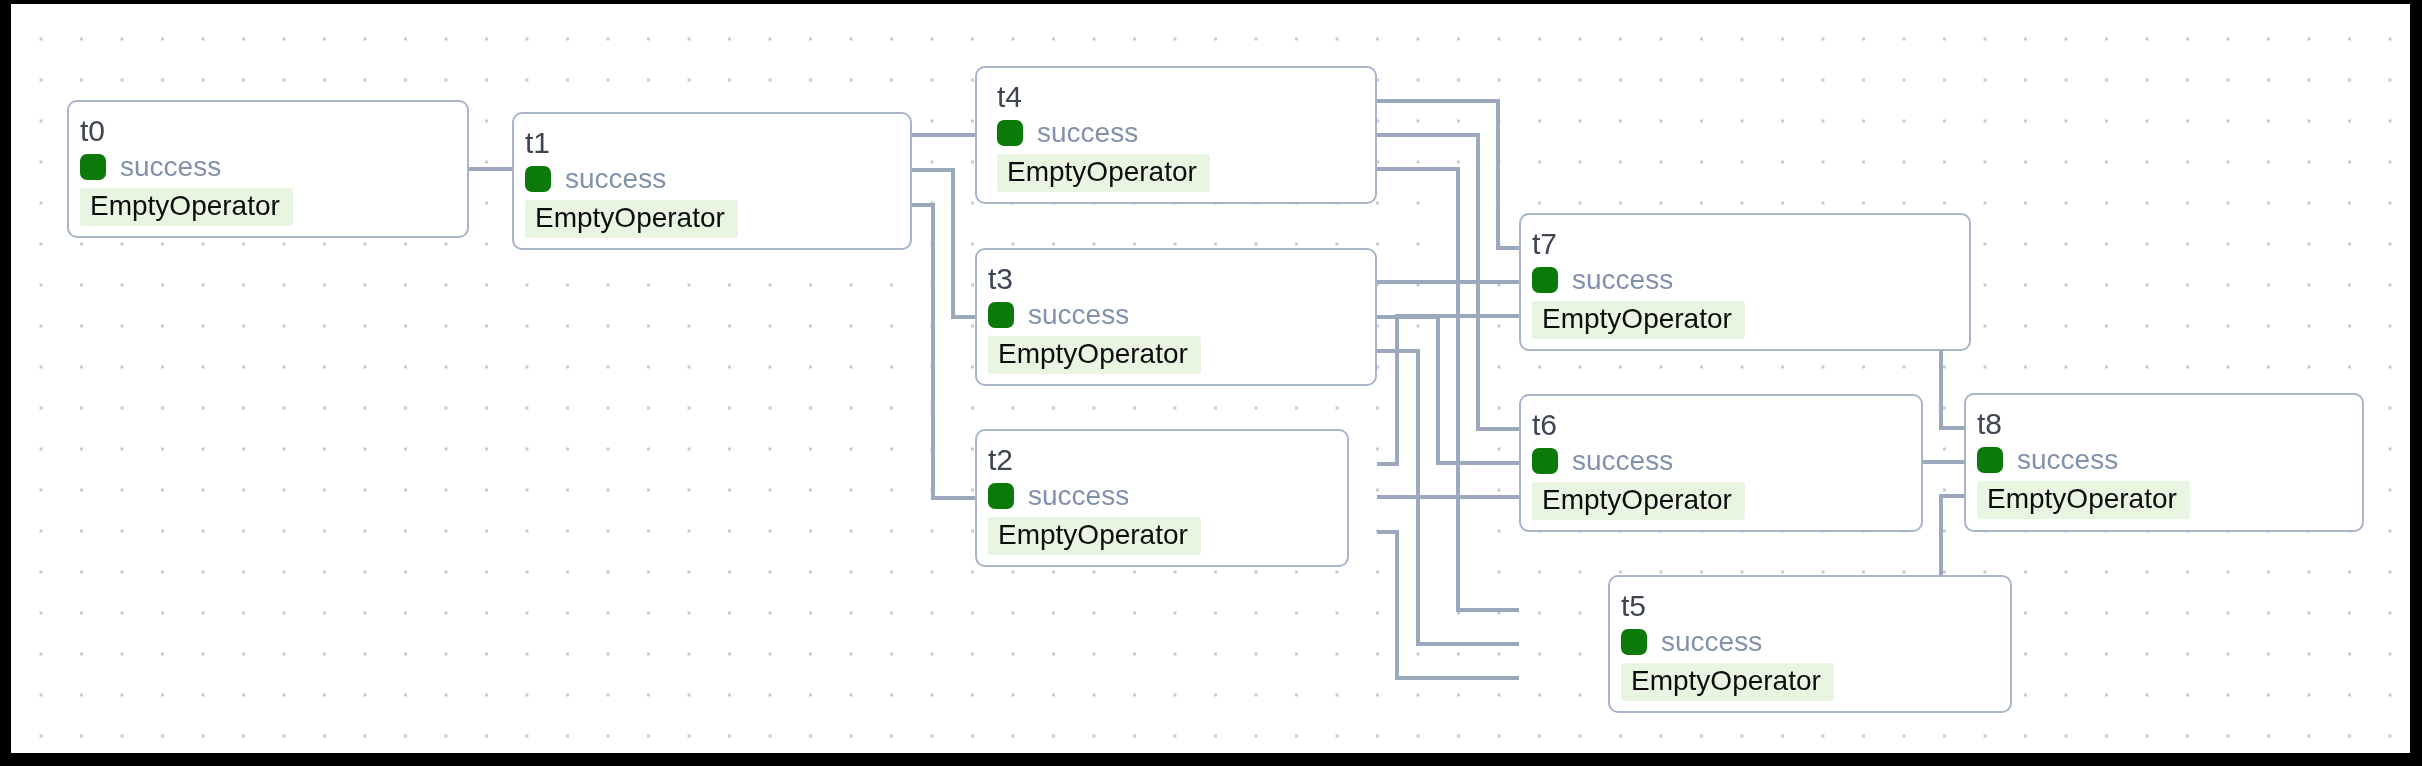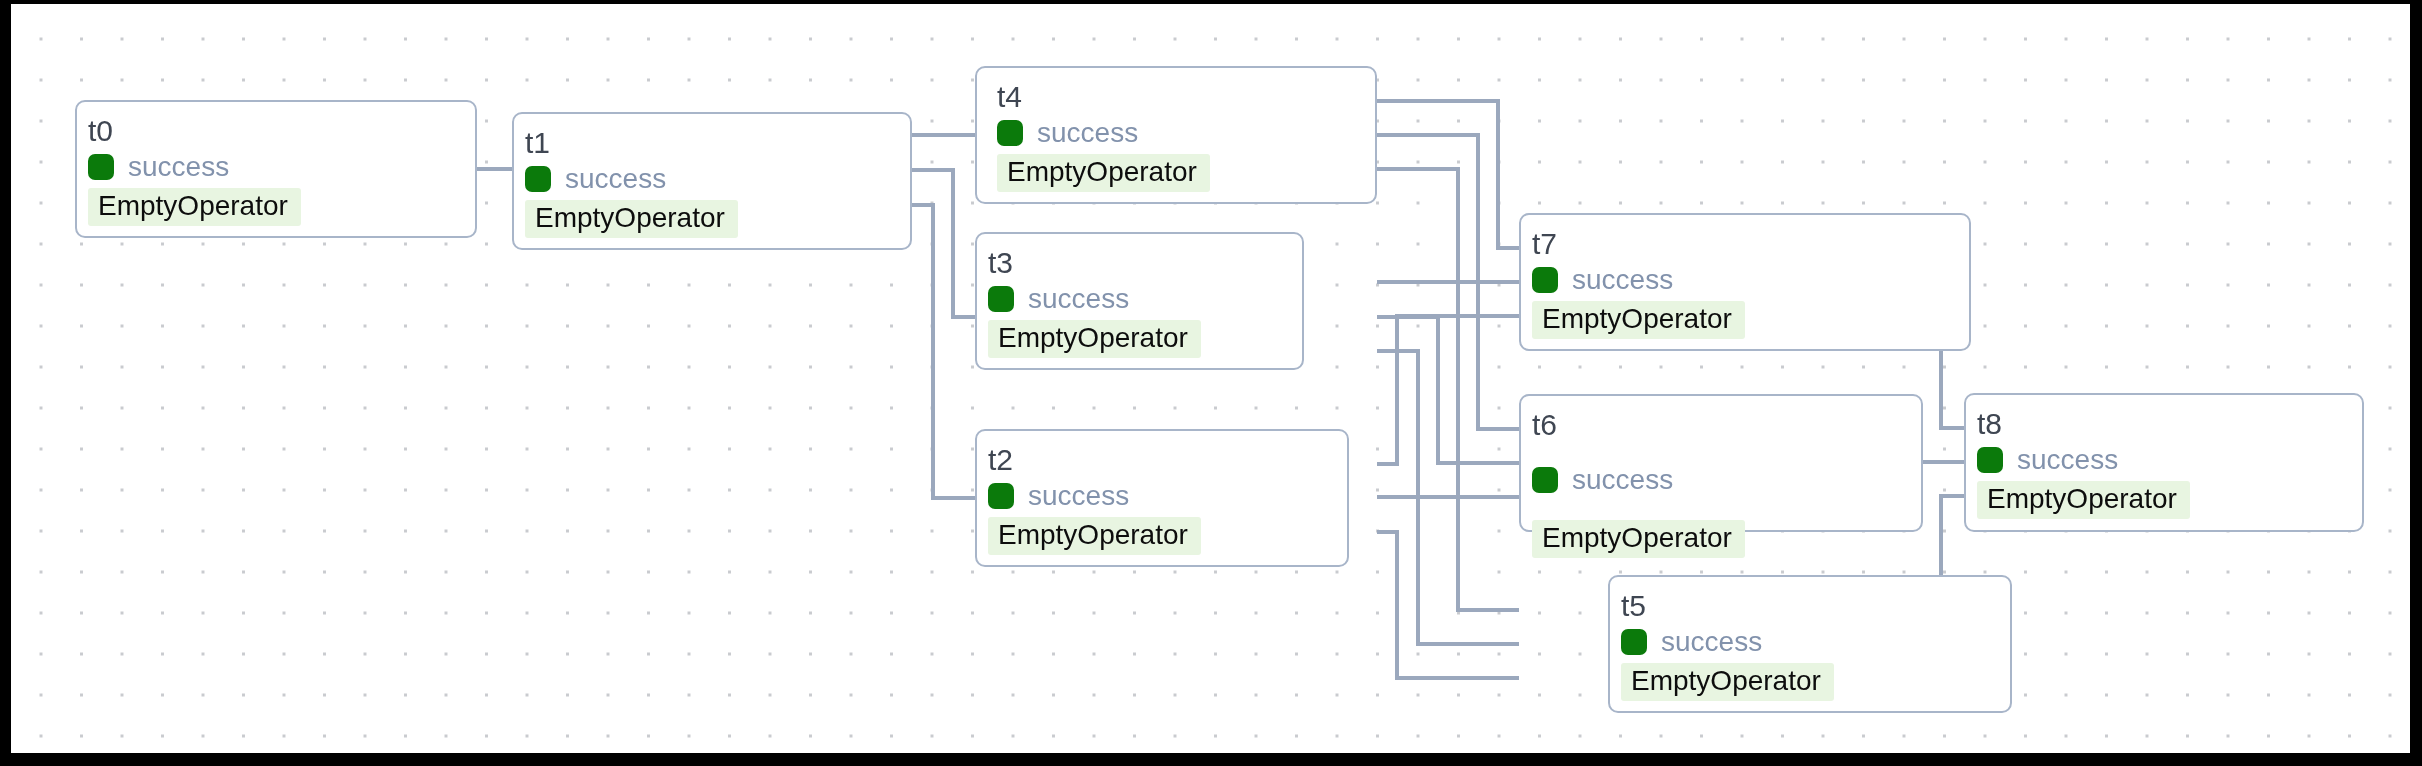--- a/index.html
+++ b/index.html
@@ -88,21 +88,21 @@
         <polyline points="1377,317 1438,317 1438,463 1519,463" fill="none" stroke="#9ba8bd" stroke-width="4"></polyline>
         <polyline points="1377,351 1418,351 1418,644 1519,644" fill="none" stroke="#9ba8bd" stroke-width="4"></polyline>
         <polyline points="1377,464 1397,464 1397,316 1519,316" fill="none" stroke="#9ba8bd" stroke-width="4"></polyline>
         <polyline points="1377,497 1519,497" fill="none" stroke="#9ba8bd" stroke-width="4"></polyline>
         <polyline points="1377,532 1397,532 1397,678 1519,678" fill="none" stroke="#9ba8bd" stroke-width="4"></polyline>
         <polyline points="1923,282 1941,282 1941,428 1964,428" fill="none" stroke="#9ba8bd" stroke-width="4"></polyline>
         <polyline points="1923,462 1964,462" fill="none" stroke="#9ba8bd" stroke-width="4"></polyline>
         <polyline points="1923,644 1941,644 1941,496 1964,496" fill="none" stroke="#9ba8bd" stroke-width="4"></polyline>
       </svg>
 
-  <div class="node" style="left: 67px; top: 100px; width: 402px; height: 138px; margin-left: 8px;">
+  <div class="node" style="left: 67px; top: 100px; width: 402px; height: 138px;">
     <div class="node-title">t0</div>
     <div class="status-row">
       <span class="status-square"></span>
       <span class="status-text">success</span>
     </div>
     <div class="op-row">
       <span class="op-badge">EmptyOperator</span>
     </div>
   </div>
       <div class="node" style="left: 512px; top: 100px; width: 400px; height: 138px; margin-top: 12px;">
@@ -118,21 +118,21 @@
       <div class="node" style="left: 975px; top: 66px; width: 402px; height: 138px; padding-left: 20px;">
     <div class="node-title">t4</div>
     <div class="status-row">
       <span class="status-square"></span>
       <span class="status-text">success</span>
     </div>
     <div class="op-row">
       <span class="op-badge">EmptyOperator</span>
     </div>
   </div>
-      <div class="node" style="left: 975px; top: 232px; width: 329px; height: 138px; justify-content: space-between;">
+      <div class="node" style="left: 975px; top: 248px; width: 402px; height: 138px; justify-content: space-between;">
     <div class="node-title">t3</div>
     <div class="status-row">
       <span class="status-square"></span>
       <span class="status-text">success</span>
     </div>
     <div class="op-row">
       <span class="op-badge">EmptyOperator</span>
     </div>
   </div>
       <div class="node" style="left: 975px; top: 429px; width: 374px; height: 138px;">
@@ -148,21 +148,21 @@
       <div class="node" style="left: 1519px; top: 213px; width: 452px; height: 138px;">
     <div class="node-title">t7</div>
     <div class="status-row">
       <span class="status-square"></span>
       <span class="status-text">success</span>
     </div>
     <div class="op-row">
       <span class="op-badge">EmptyOperator</span>
     </div>
   </div>
-      <div class="node" style="left: 1519px; top: 394px; width: 404px; height: 138px; gap: 19px;">
+      <div class="node" style="left: 1519px; top: 394px; width: 404px; height: 138px;">
     <div class="node-title">t6</div>
     <div class="status-row">
       <span class="status-square"></span>
       <span class="status-text">success</span>
     </div>
     <div class="op-row">
       <span class="op-badge">EmptyOperator</span>
     </div>
   </div>
       <div class="node" style="left: 1608px; top: 575px; width: 404px; height: 138px;">

